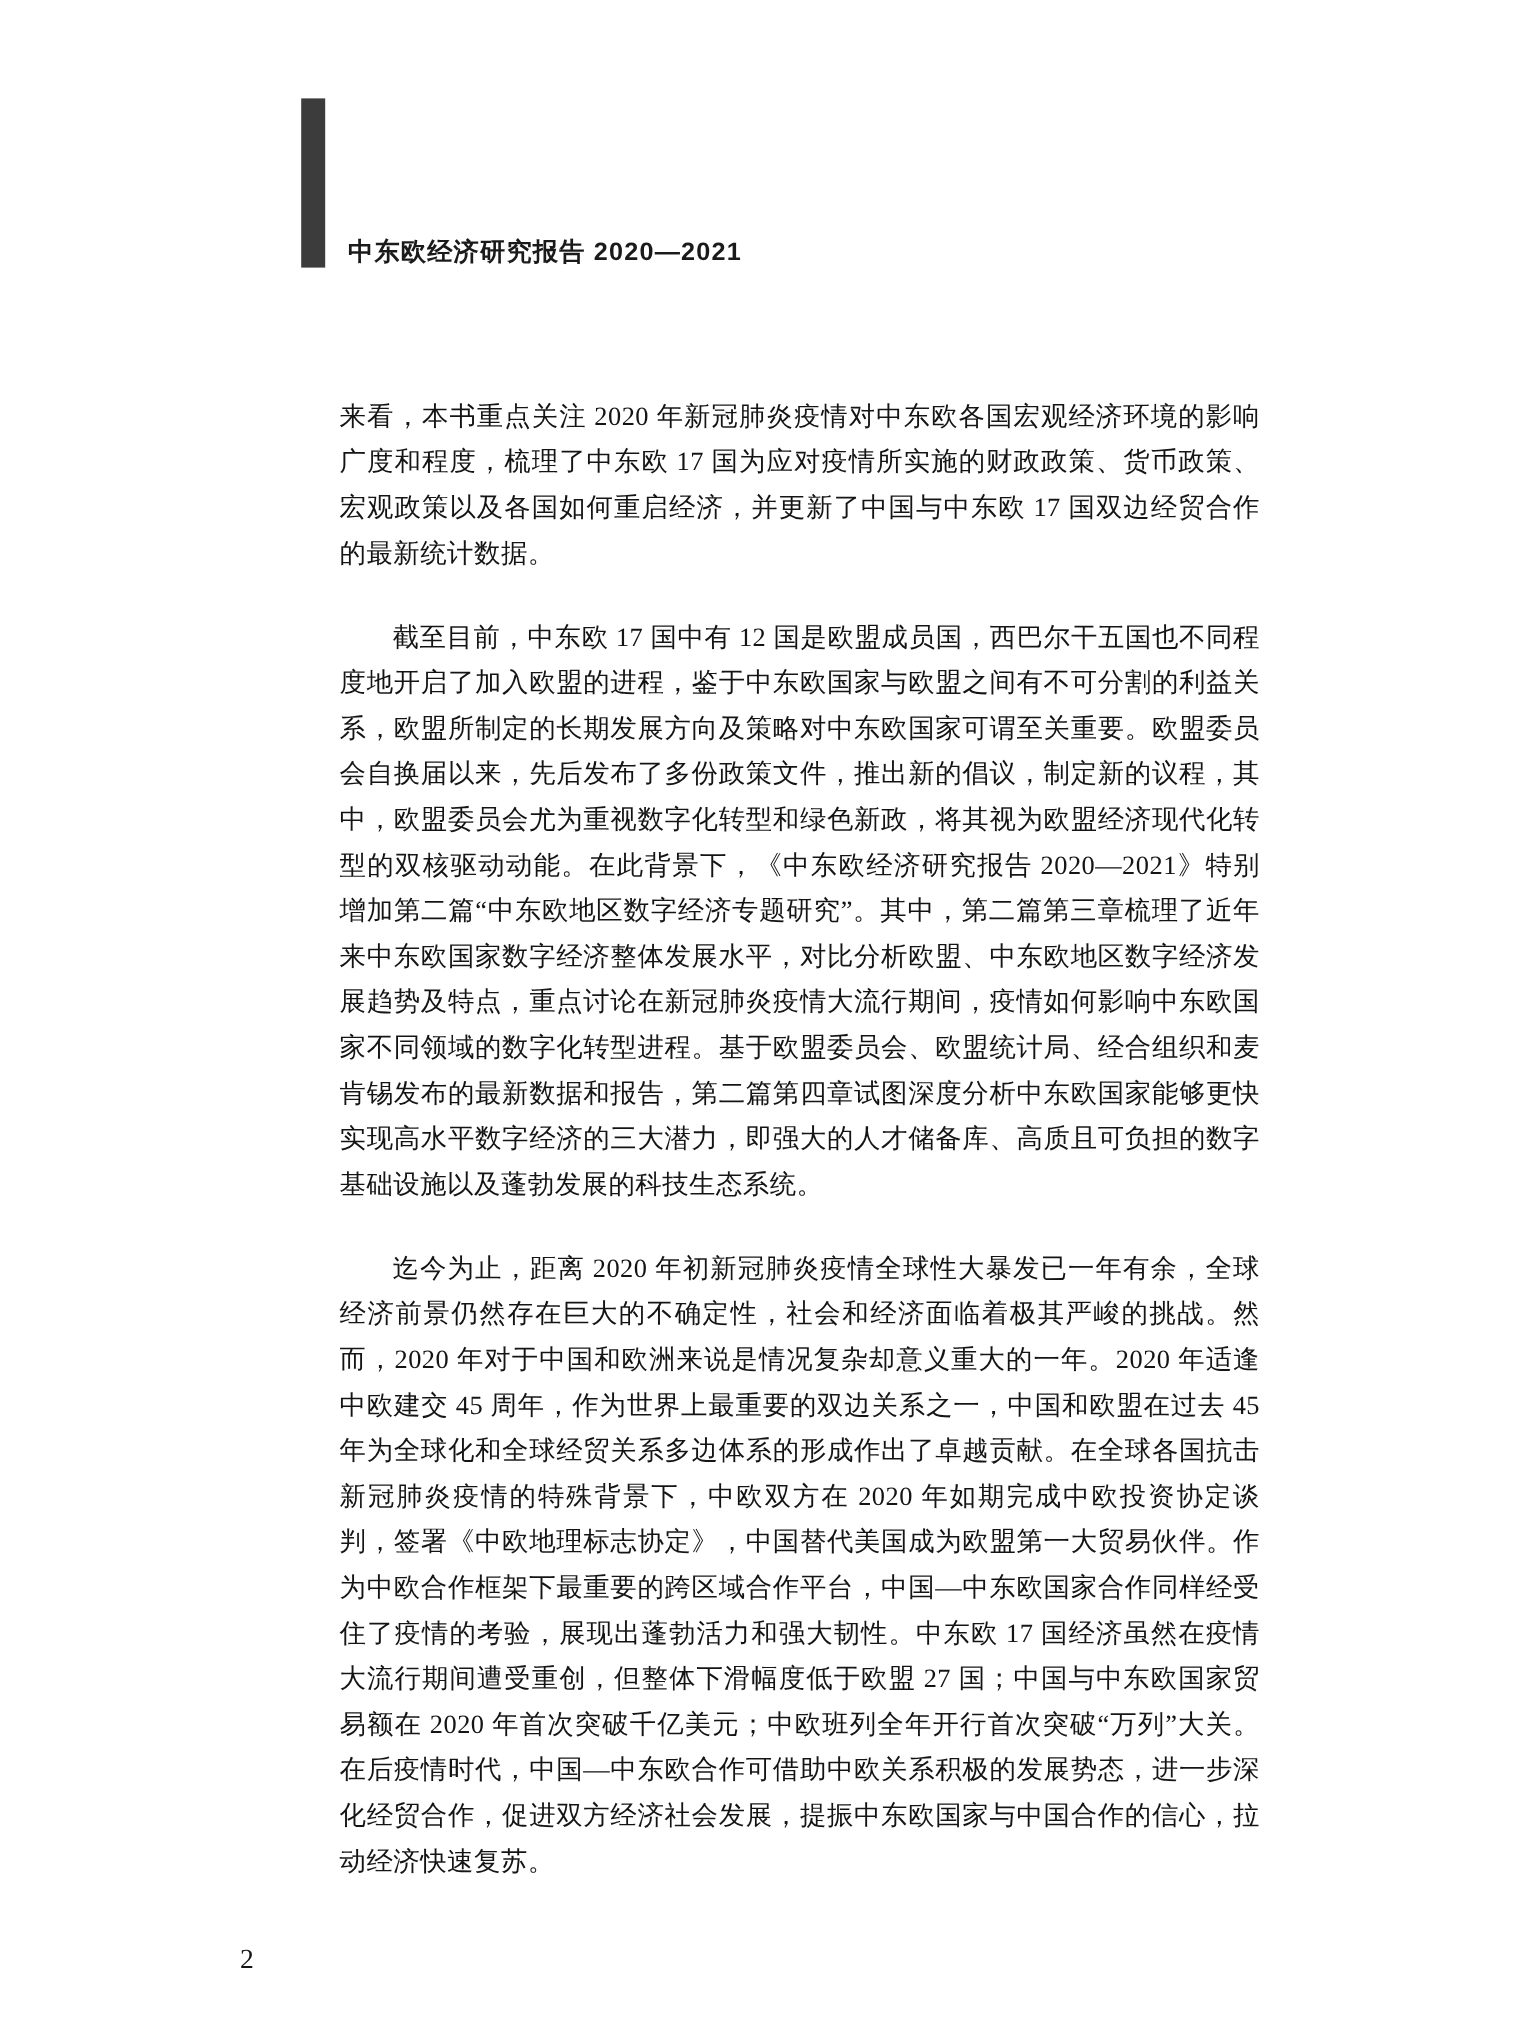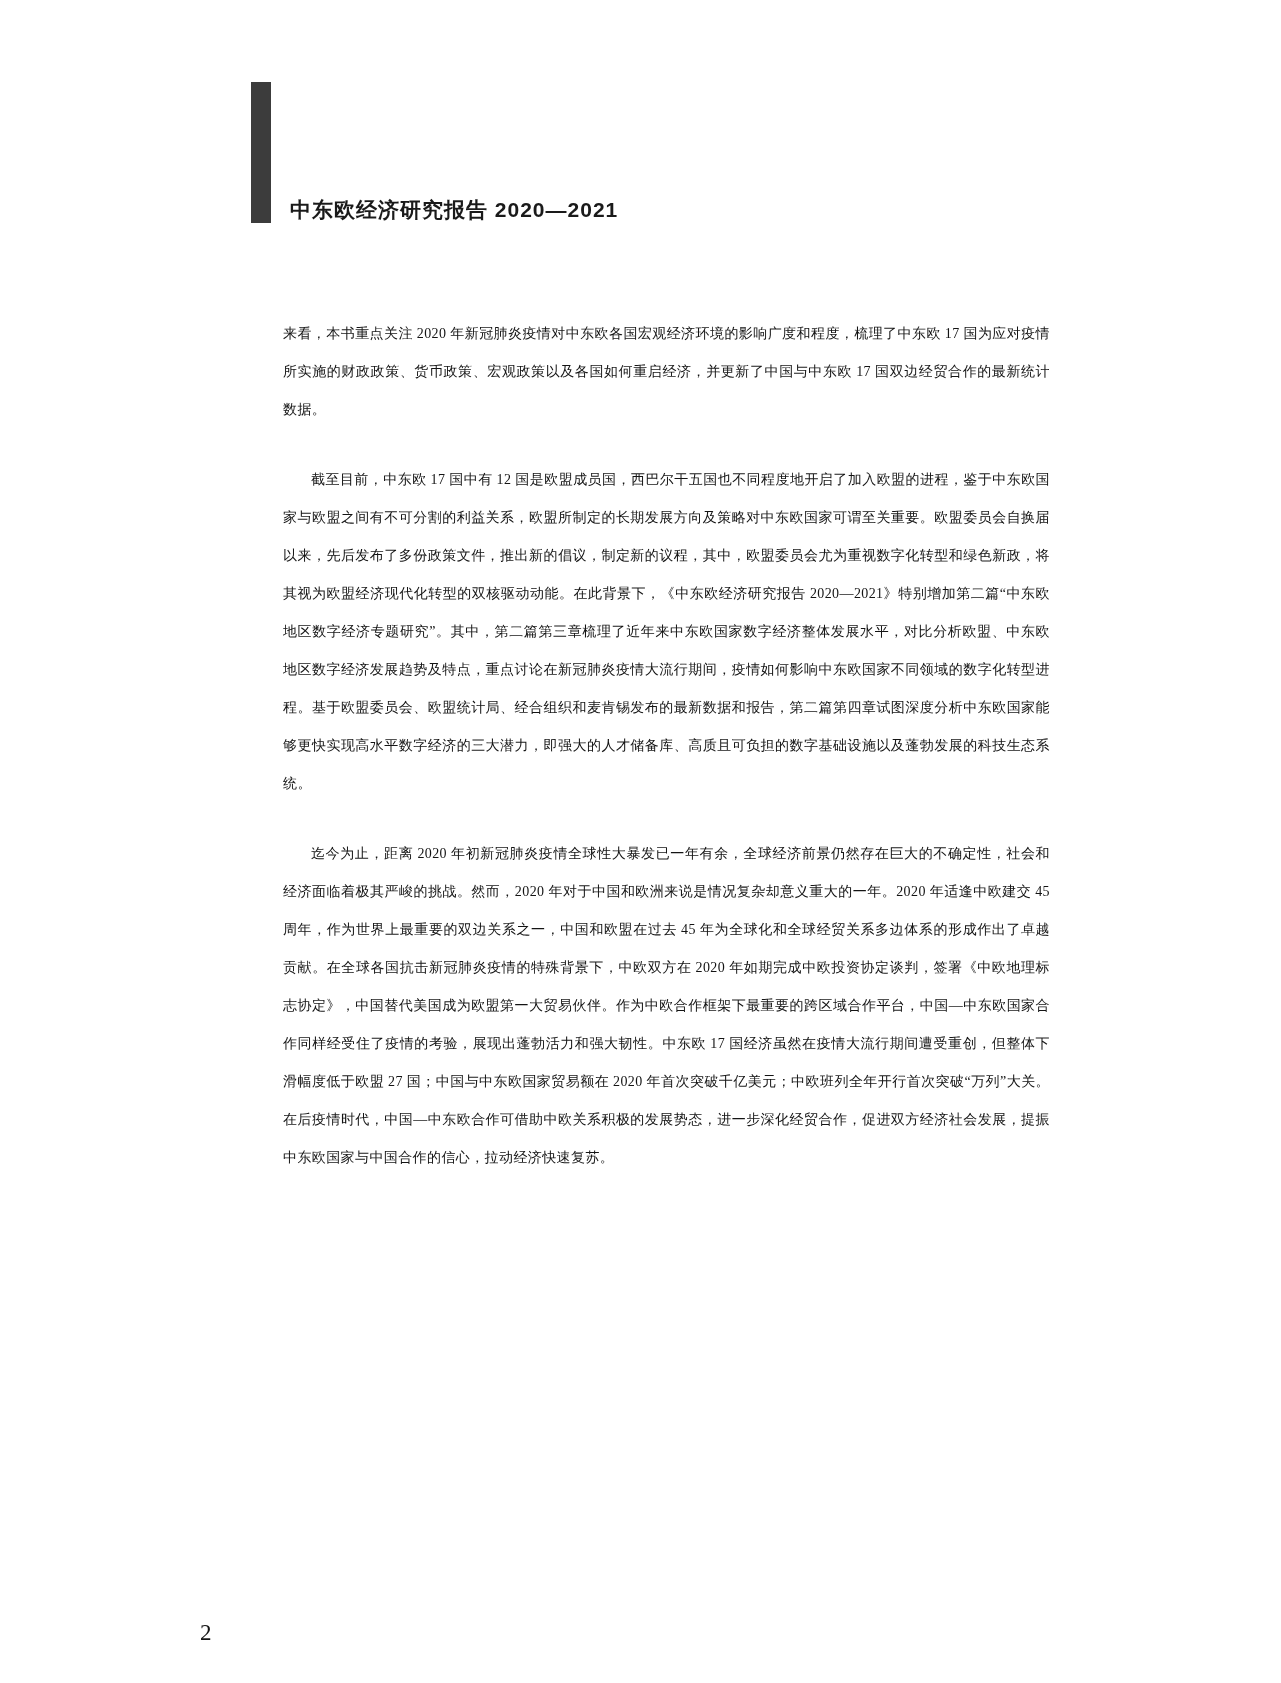--- a/index.html
+++ b/index.html
@@ -36,23 +36,23 @@
     font-family: "Liberation Sans", sans-serif;
     font-weight: 700;
     font-size: 21px;
     letter-spacing: 1px;
     color: #1a1a1a;
     white-space: nowrap;
   }
   .body-text {
     position: absolute;
     left: 183px;
-    top: 215px;
+    top: 228px;
     width: 831px;
-    font-size: 14px;
+    font-size: 22px;
     line-height: 38px;
     text-align: justify;
     text-justify: inter-ideograph;
     letter-spacing: 0.4px;
     color: #141414;
   }
   .para { text-align: justify; }
   .para.indent { text-indent: 2em; }
   .page-number {
     position: absolute;

